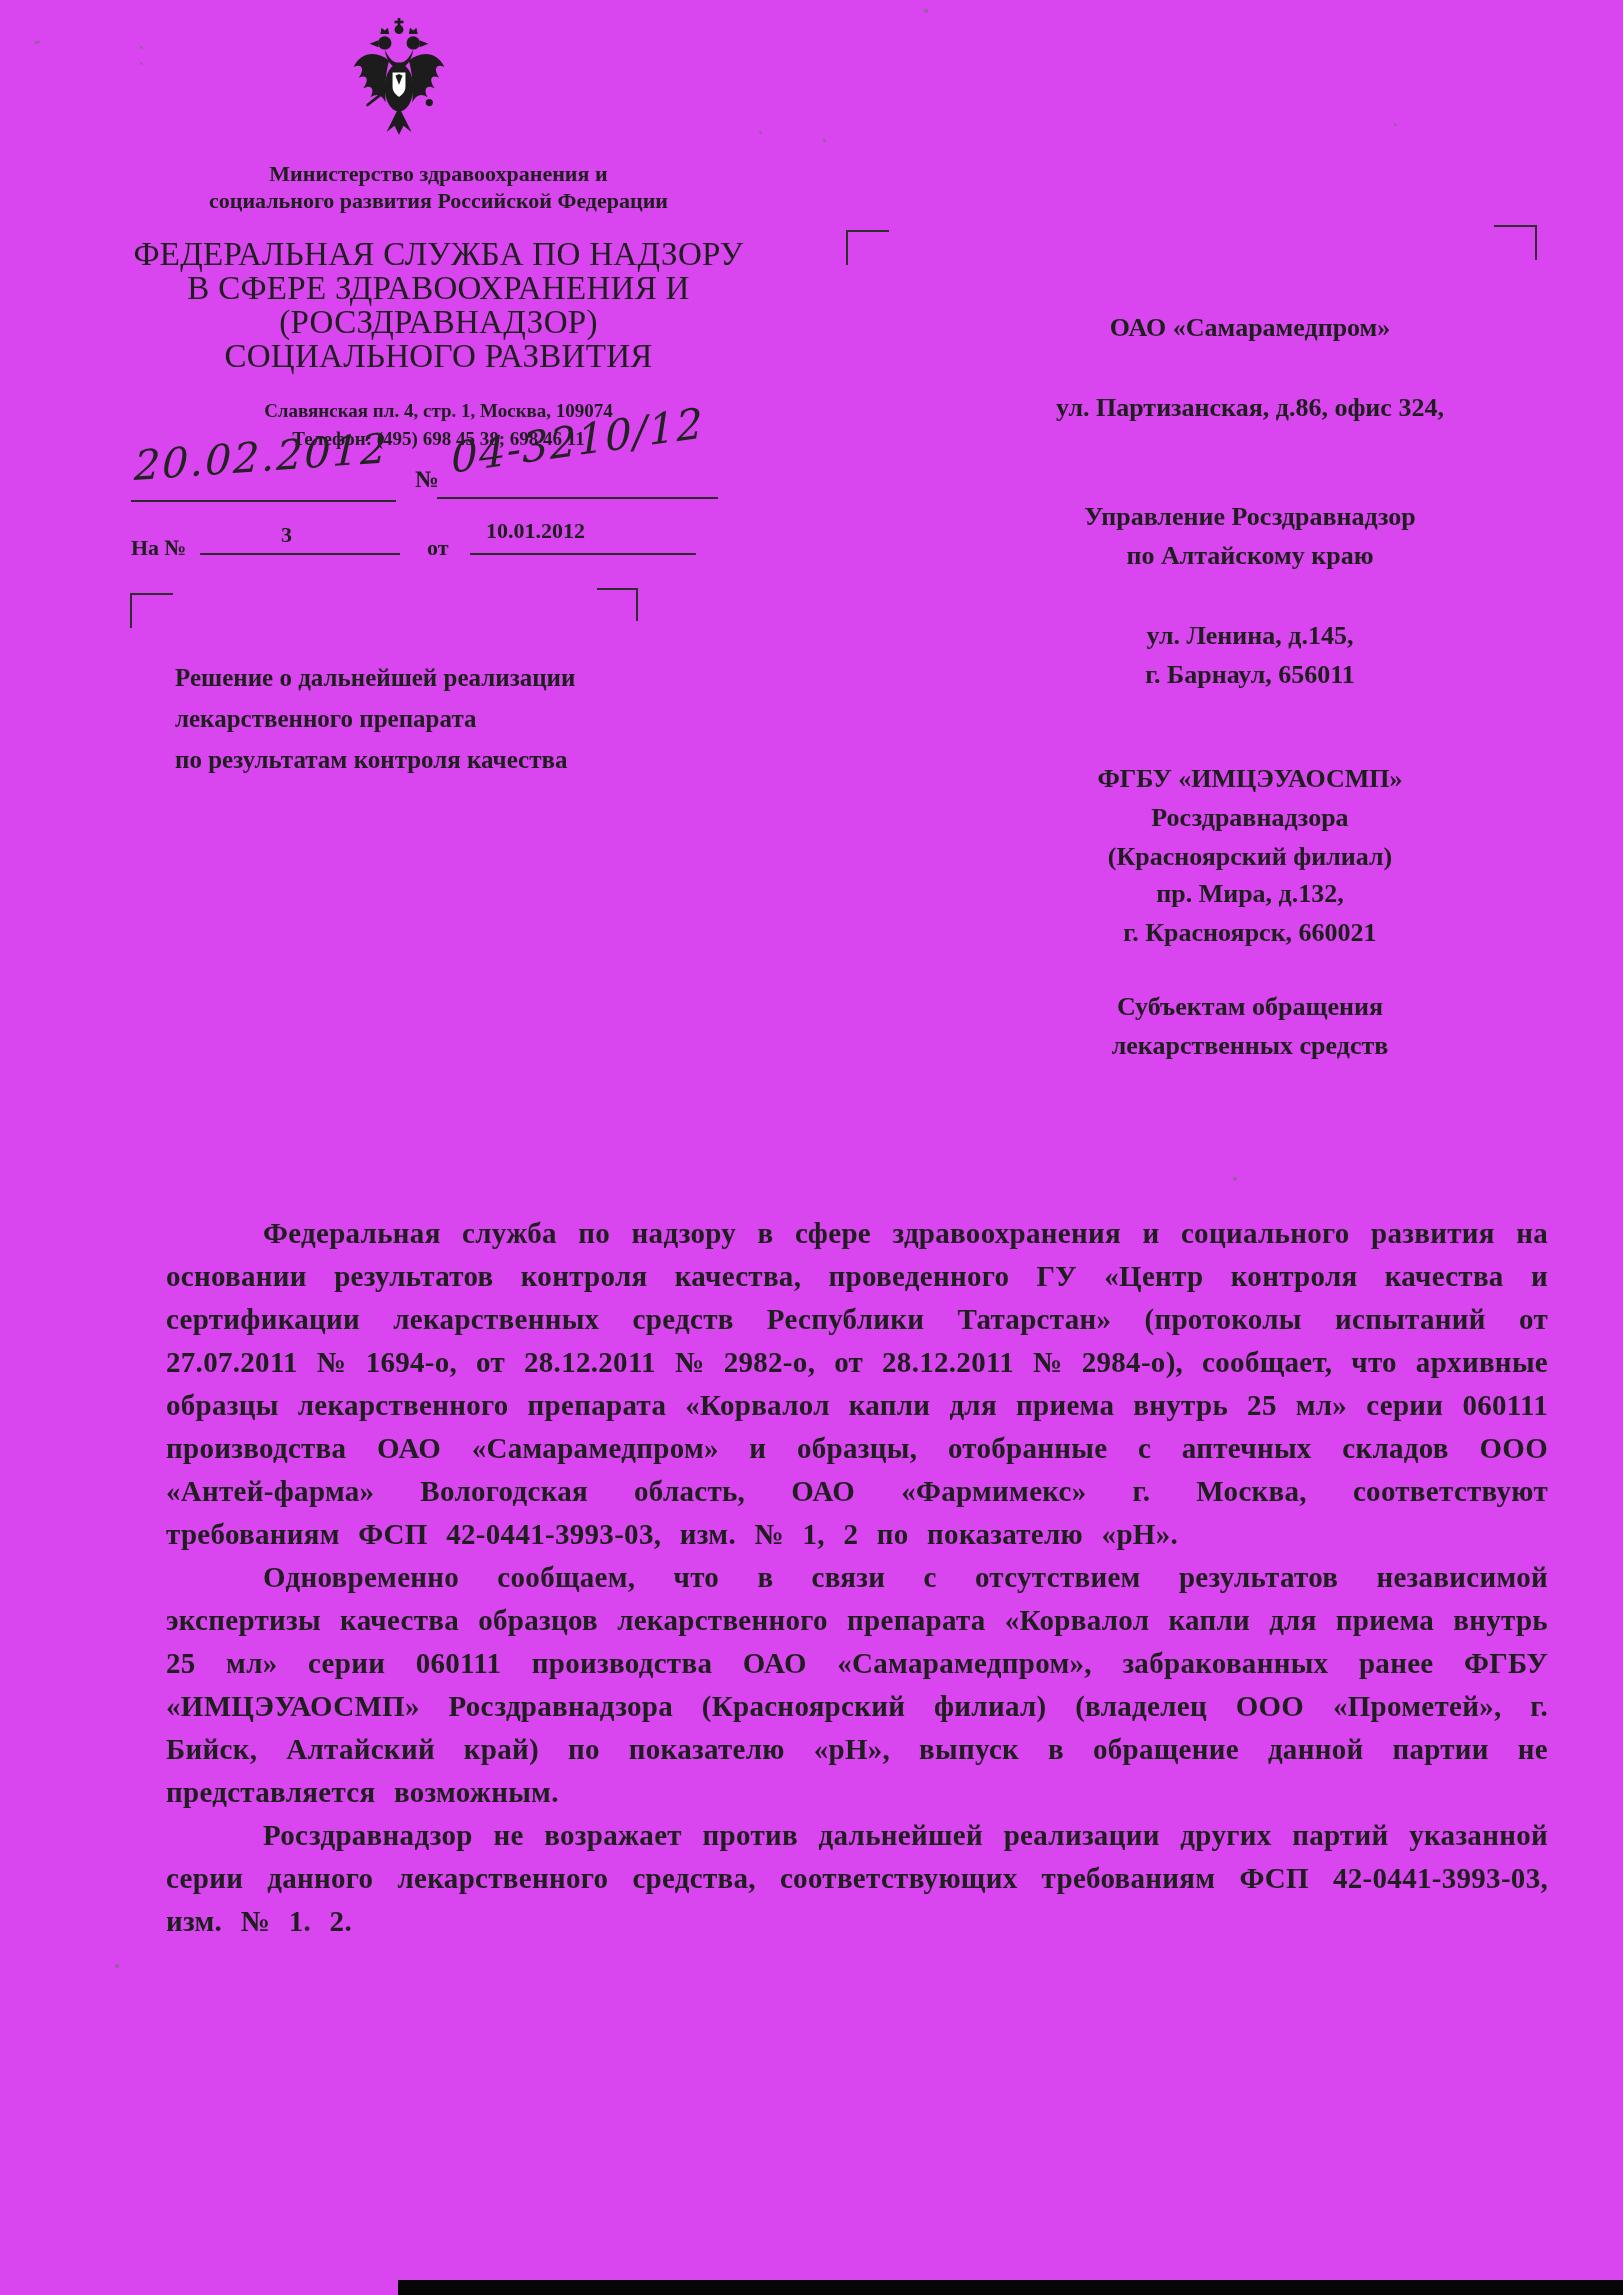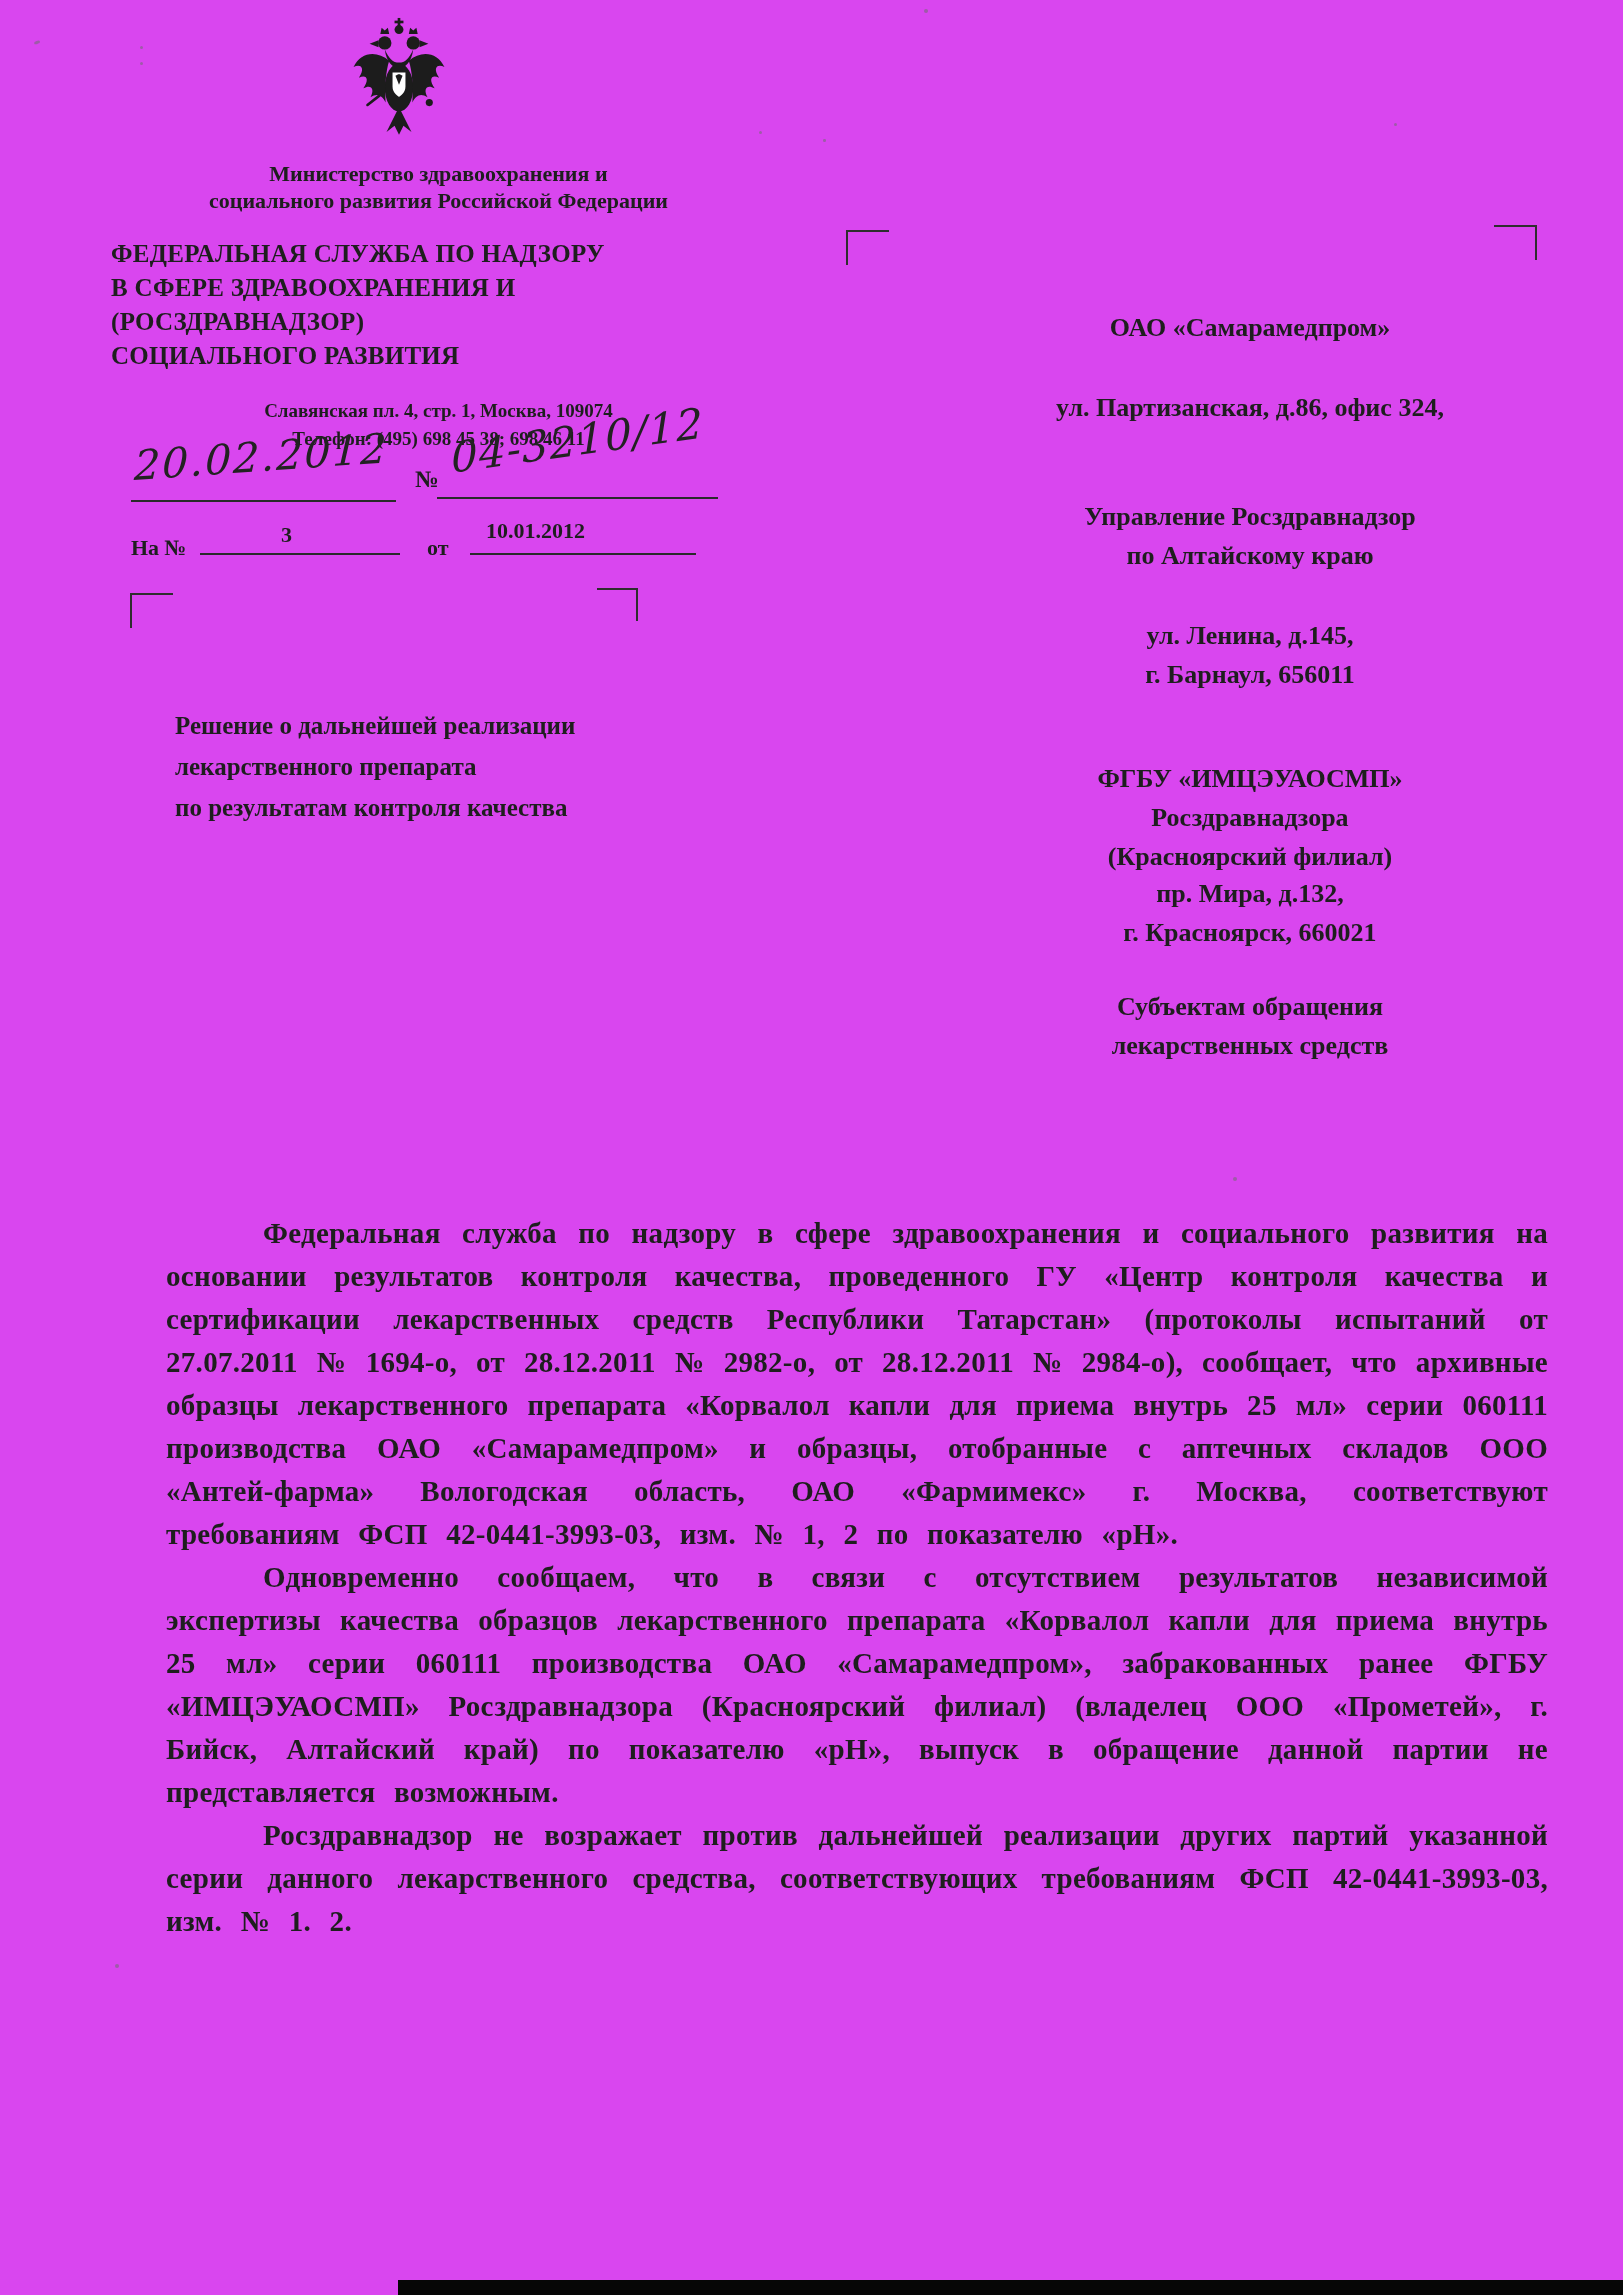--- a/index.html
+++ b/index.html
@@ -1,31 +1,31 @@
 <!DOCTYPE html>
 <html style="font-size:10.5px"><head>
 <meta charset="utf-8">
 <style>
   html,body{margin:0;padding:0;background:#d8d8d8;}
   .page{position:relative;width:1623px;height:2295px;background:#d946ef;
         font-family:"Liberation Serif",serif;color:#1e1e1e;overflow:hidden;padding-left:48px;}
   .abs{position:absolute;}
   .ministry{left:111px;top:160px;width:655px;font-size:22px;font-weight:bold;line-height:27px;text-align:center;}
-  .service{left:111px;top:237px;width:655px;font-size:25px;font-weight:bold;line-height:34px;letter-spacing:0.3px;}
+  .service{left:111px;top:237px;width:655px;font-size:33px;font-weight:normal;line-height:34px;text-align:center;letter-spacing:0.3px;}
   .contact{left:111px;top:371px;width:655px;font-size:19px;font-weight:bold;line-height:27.5px;text-align:center;margin-top:26px;}
   .hw{font-family:"DejaVu Serif",serif;font-style:italic;color:#222;}
   .hw-date{left:134px;top:433px;font-size:41px;transform:rotate(-4deg) skewX(-6deg);letter-spacing:2px;}
   .hw-num{left:450px;top:416px;font-size:42px;transform:rotate(-8deg) skewX(-6deg);letter-spacing:1.3px;}
   .numsign{left:415px;top:466px;font-size:23.6px;font-weight:bold;}
   .uline{border-bottom:2px solid #2a2a2a;height:0;}
   .lbl{font-size:22px;font-weight:bold;}
   .corner{width:41px;height:33px;}
   .corner.tl{border-top:2.6px solid #2e2e2e;border-left:2.6px solid #2e2e2e;}
   .corner.tr{border-top:2.6px solid #2e2e2e;border-right:2.6px solid #2e2e2e;}
-  .subject{left:175px;top:657px;width:543px;font-size:25px;font-weight:bold;line-height:41px;margin-top:48px;}
+  .subject{left:175px;top:657px;width:543px;font-size:25px;font-weight:bold;line-height:41px;}
   .rgroup{position:absolute;left:936px;width:628px;text-align:center;font-size:26px;font-weight:bold;line-height:39px;}
   .bodytext{left:166px;top:1212px;width:1382px;font-size:29px;font-weight:bold;line-height:43px;
             text-align:justify;letter-spacing:0.3px;word-spacing:11px;}
   .bodytext p{margin:0;text-indent:97px;}
   .coat{left:350px;top:16.4px;width:98px;height:135px;}
   .bottombar{left:398px;top:2280px;width:1225px;height:15px;background:#060606;}
   .speck{position:absolute;background:#6e6e6e;border-radius:50%;opacity:.55;}
 </style>
 </head>
 <body>

